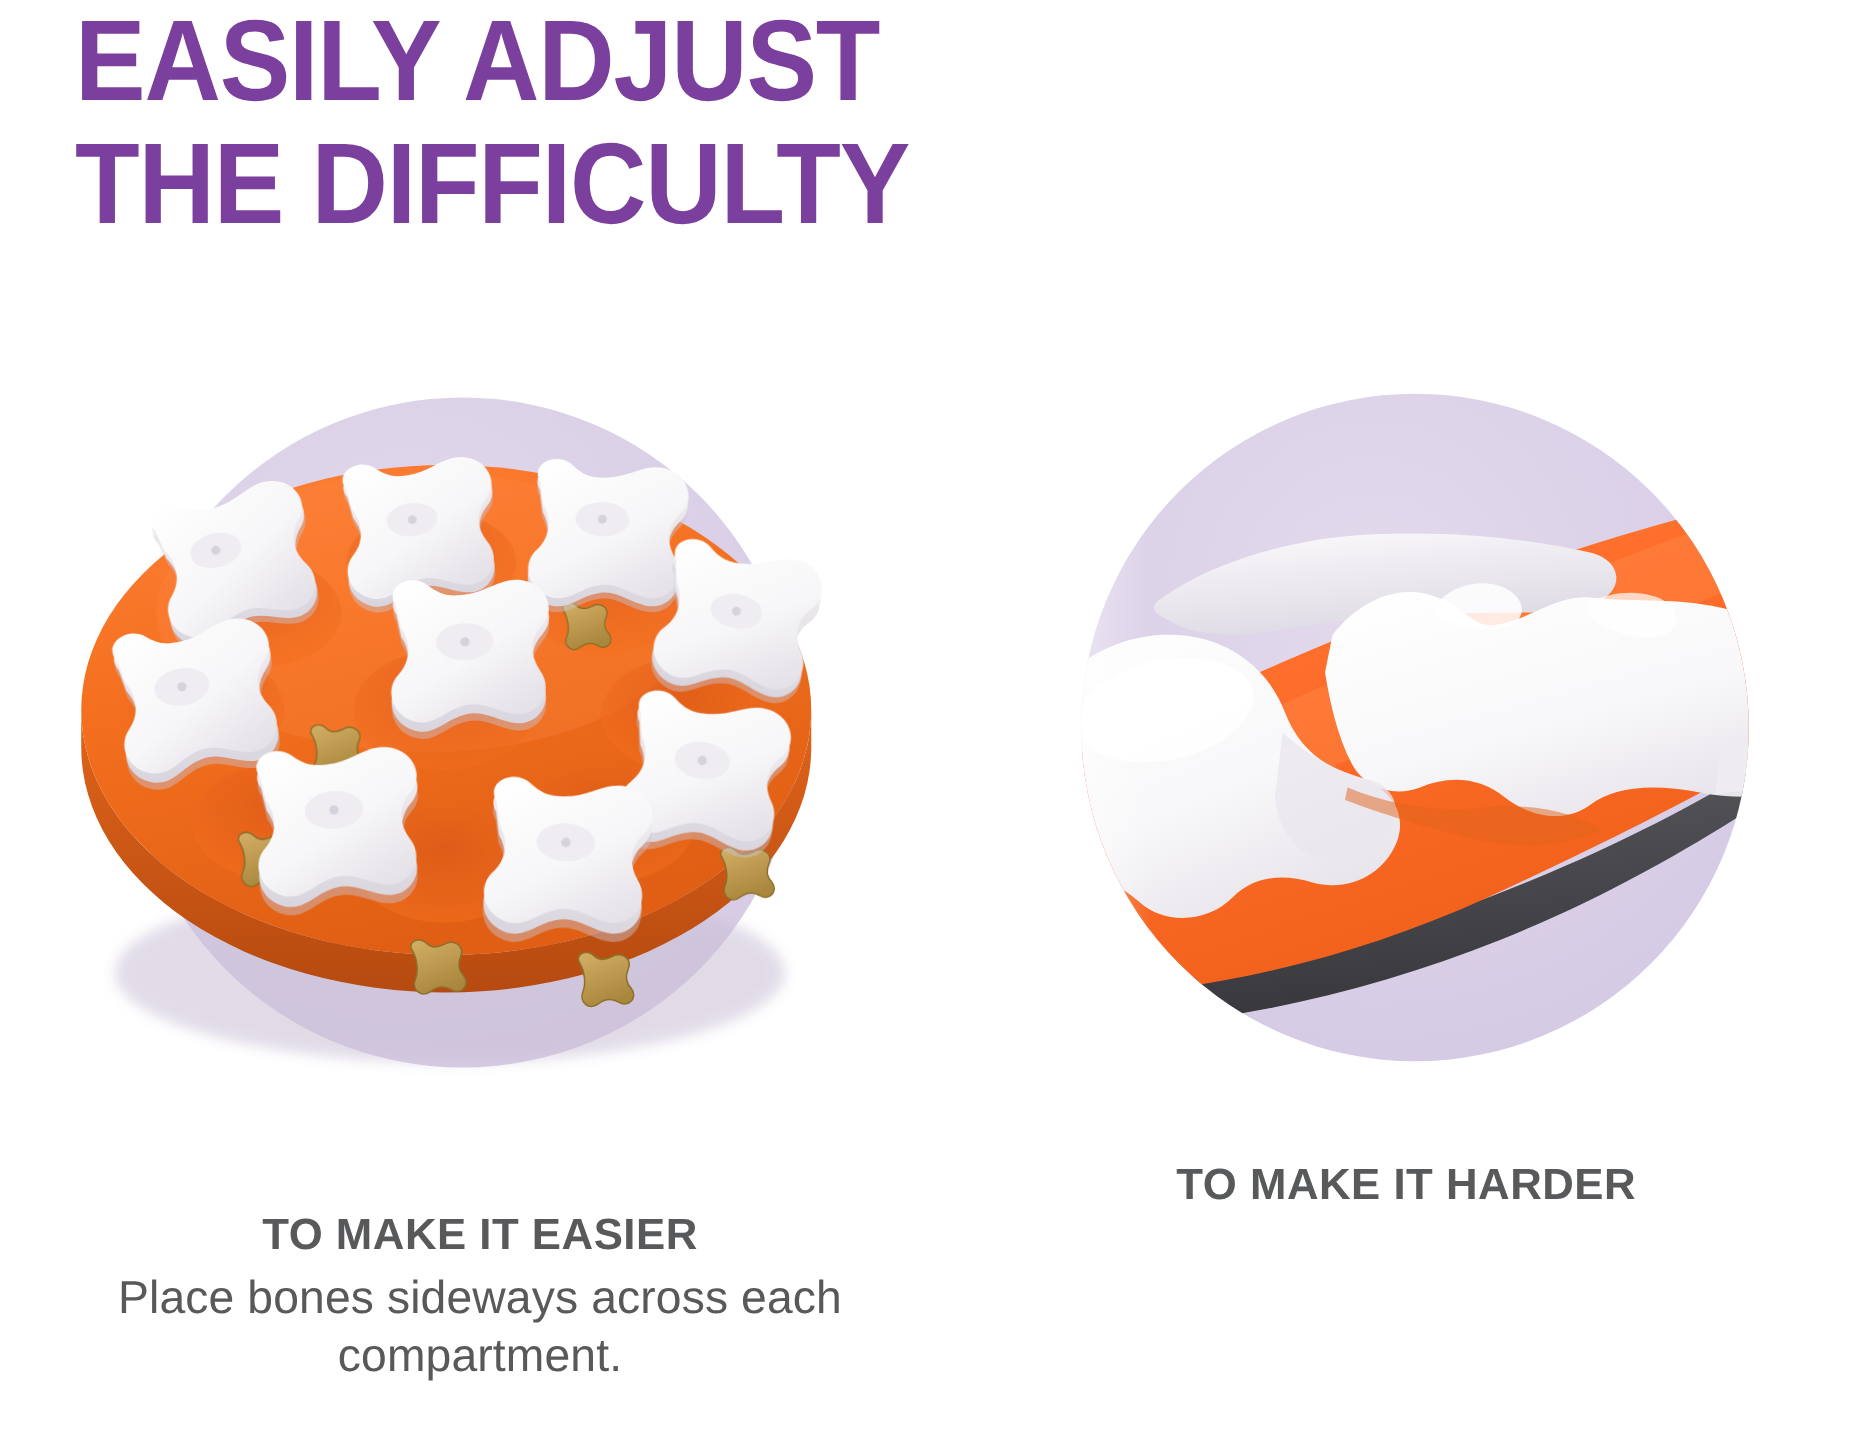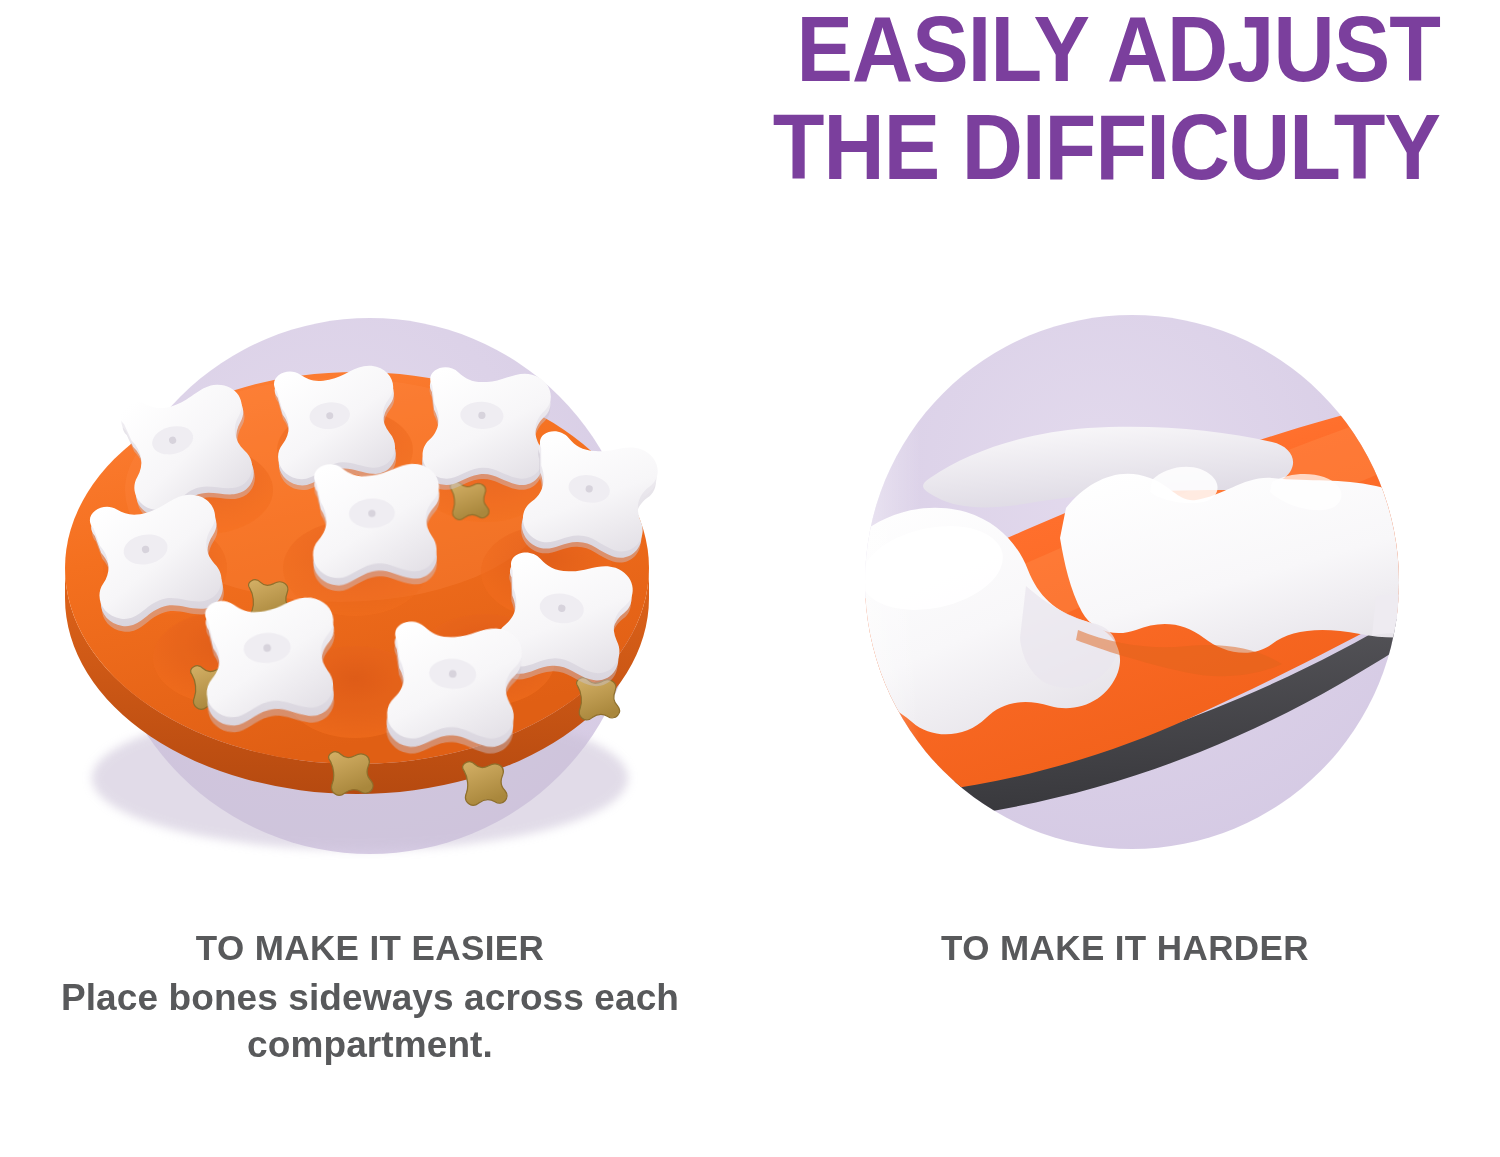--- a/index.html
+++ b/index.html
@@ -20,21 +20,21 @@
     height: 1157px;
     background: #ffffff;
   }
 
   
   .title-block {
     position: absolute;
     top: 0px;
     left: 0;
     width: 1500px;
-    text-align: right;
+    text-align: left;
   }
   .title-line {
     display: block;
     color: #7B3F9D;
     font-family: "Liberation Sans", sans-serif;
     font-weight: bold;
     font-size: 92px;
     line-height: 95px;
     letter-spacing: -1px;
     transform: scaleX(0.92);
@@ -72,37 +72,37 @@
     display: block;
   }
 
   
   .caption {
     position: absolute;
     top: 925px;
     width: 700px;
     text-align: center;
   }
-  .caption-left  { left: 20px; }
+  .caption-left  { left: 34px; margin-top: 40px; }
   .caption-right { left: 775px; }
 
   .caption-head {
     display: block;
     color: #58595B;
     font-family: "Liberation Sans", sans-serif;
     font-weight: bold;
     font-size: 35px;
     line-height: 46px;
     letter-spacing: 0.4px;
   }
   .caption-body {
     display: block;
     color: #58595B;
     font-family: "Liberation Sans", sans-serif;
-    font-weight: bold;
+    font-weight: normal;
     font-size: 37px;
     line-height: 47px;
     letter-spacing: 0.1px;
     padding-top: 3px;
   }
 </style>
 </head>
 <body>
 
 <div class="page">

